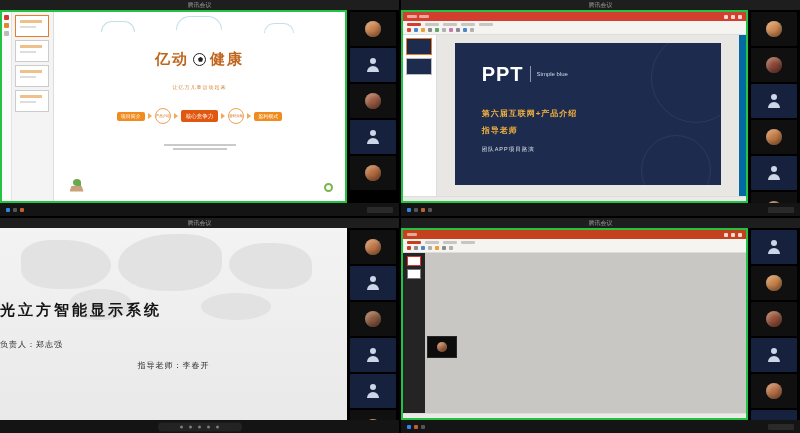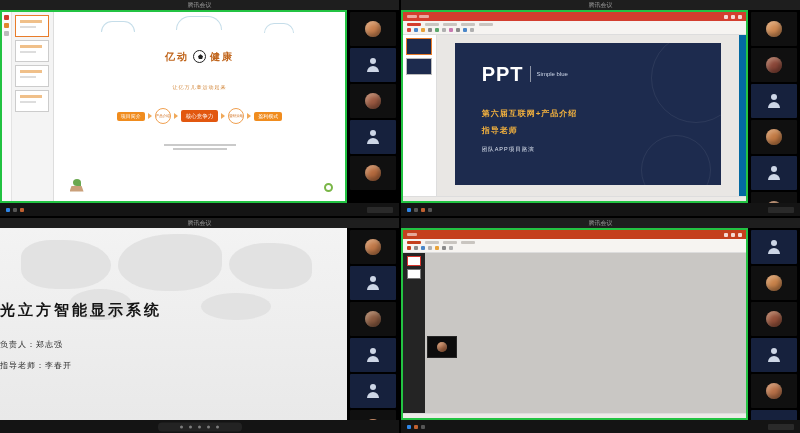--- a/index.html
+++ b/index.html
@@ -39,21 +39,21 @@
   .thumb{width:34px;height:22px;background:#fff;border:1px solid #ccc;position:relative}
   .thumb.sel{border-color:#e87c2a}
   .thumb::after{content:"";position:absolute;left:4px;top:4px;width:22px;height:3px;background:#f0c08a}
   .thumb::before{content:"";position:absolute;left:4px;top:10px;width:16px;height:2px;background:#ddd}
   .slide1{flex:1;position:relative;background:#fff}
   .cloud{position:absolute;border:1px solid #bcd8e6;border-bottom:none;border-radius:20px 20px 0 0;opacity:.85}
   .c1{left:16%;top:5%;width:34px;height:11px}
   .c2{left:42%;top:2%;width:46px;height:14px}
   .c3{left:72%;top:6%;width:30px;height:10px}
   .t1row{position:absolute;top:20%;left:0;right:0;display:flex;align-items:center;justify-content:center;gap:4px}
-  .t1{font-size:10px;font-weight:bold;color:#c0651c;letter-spacing:2px}
+  .t1{font-size:15px;font-weight:bold;color:#c0651c;letter-spacing:2px}
   .ball{width:13px;height:13px;border-radius:50%;background:#fff;border:1px solid #222;position:relative;flex:none}
   .ball::before{content:"";position:absolute;left:4px;top:3px;width:5px;height:5px;background:#222;
     clip-path:polygon(50% 0,100% 38%,81% 100%,19% 100%,0 38%)}
   .t1sub{position:absolute;top:38%;left:0;right:0;text-align:center;font-size:5px;color:#d08030;letter-spacing:1px}
   .flow{position:absolute;top:51%;left:0;right:0;display:flex;align-items:center;justify-content:center;gap:3px}
   .fbox{background:#f08c1e;color:#fff;font-size:5px;padding:2px 4px;border-radius:2px;line-height:1.1;white-space:nowrap}
   .fbox.big{background:#e2570f;font-size:5.5px;padding:3px 5px}
   .fcirc{width:16px;height:16px;border-radius:50%;border:1px solid #f0a050;color:#d07020;font-size:3.5px;
     display:flex;align-items:center;justify-content:center;text-align:center;line-height:1;background:#fff;flex:none}
   .tri{width:0;height:0;border-left:4px solid #f0a858;border-top:3px solid transparent;border-bottom:3px solid transparent}
@@ -101,21 +101,21 @@
   
   .slide3{flex:1;position:relative;background:linear-gradient(#f3f3f3,#e9e9e9)}
   .blob{position:absolute;background:#e0e0e0;opacity:.9}
   .b1{left:6%;top:6%;width:26%;height:26%;border-radius:40% 60% 55% 45%}
   .b2{left:34%;top:3%;width:30%;height:30%;border-radius:60% 40% 50% 50%}
   .b3{left:66%;top:8%;width:24%;height:24%;border-radius:50% 50% 40% 60%}
   .b4{left:20%;top:32%;width:18%;height:16%;border-radius:50%}
   .b5{left:58%;top:34%;width:20%;height:14%;border-radius:50%}
   .sl3-title{position:absolute;top:38%;left:0;right:0;text-align:left;font-size:15px;font-weight:bold;color:#141414;letter-spacing:3px}
   .sl3-owner{position:absolute;top:58%;left:0;right:0;text-align:left;font-size:8px;color:#2b2b2b;letter-spacing:1px}
-  .sl3-mentor{position:absolute;top:69%;left:0;right:0;text-align:left;font-size:8px;color:#2b2b2b;letter-spacing:1px}
+  .sl3-mentor{position:absolute;top:69%;left:0;right:0;text-align:center;font-size:8px;color:#2b2b2b;letter-spacing:1px}
   
   .thumbstrip{width:22px;background:#242424;padding:3px 0;display:flex;flex-direction:column;align-items:center;gap:3px;flex:none}
   .th4{width:14px;height:10px;background:#fff;border:1px solid #777}
   .th4.sel{border-color:#d6352c}
   .canvas4{flex:1;background:#c9c7c4;position:relative}
   .slide4{position:absolute;left:5%;top:5%;width:90%;height:88%;background:#fff;overflow:hidden}
   .tr-navy{position:absolute;right:0;top:0;width:42%;height:52%;background:#273043;clip-path:polygon(100% 0,12% 0,100% 85%)}
   .tr-red1{position:absolute;right:0;top:12%;width:40%;height:72%;background:#d6352c;clip-path:polygon(100% 0,0 50%,100% 100%);opacity:.96}
   .tr-red2{position:absolute;right:26%;top:58%;width:14%;height:22%;background:#d6352c;transform:rotate(45deg)}
   .tr-gray{position:absolute;right:0;bottom:0;width:34%;height:42%;background:#c4cbd7;clip-path:polygon(100% 0,0 100%,100% 100%)}

